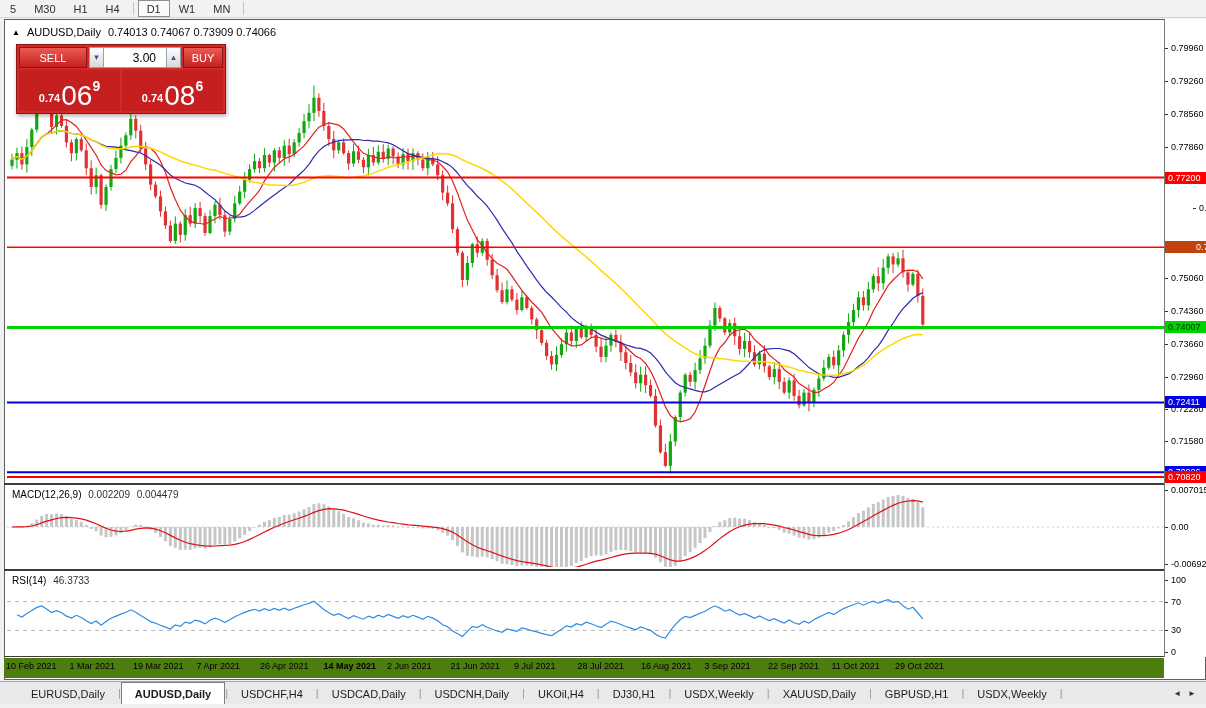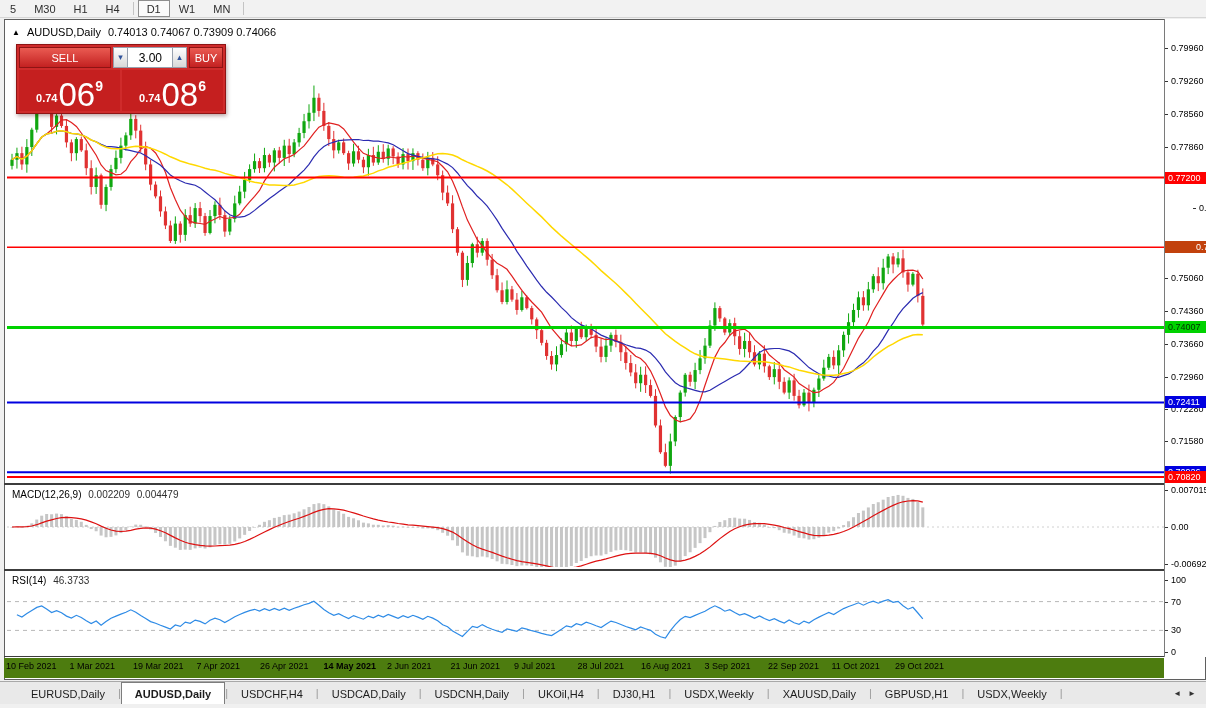--- a/index.html
+++ b/index.html
@@ -18,32 +18,32 @@
   
   .info-line{position:absolute;left:12px;top:26px;font-size:11px;color:#0a0a0a;display:flex;align-items:center;gap:7px;z-index:6;}
   .info-arrow{font-size:8px;color:#000;}
   .info-sym{color:#000;}
   
   .trade-panel{position:absolute;left:16px;top:44px;width:210px;background:#cf2b2b;border:1px solid #8e1414;
                padding:2px;box-sizing:border-box;z-index:7;box-shadow:1px 2px 4px rgba(60,0,0,.35);}
   .tp-top{display:flex;height:21px;gap:2px;margin-bottom:2px;}
   .btn-trade{background:linear-gradient(#ea5b52,#c32121);border:1px solid #8e1414;color:#fff;font-size:11px;
              display:flex;align-items:center;justify-content:center;cursor:pointer;box-sizing:border-box;}
-  .btn-sell{width:92px;text-align:center;}
+  .btn-sell{width:68px;text-align:center;}
   .btn-buy{flex:1;}
   .vol-wrap{display:flex;height:21px;}
   .spin{width:15px;background:linear-gradient(#fefefe,#d8d8d8);border:1px solid #97a0ad;font-size:9px;line-height:1;
         color:#31549b;display:flex;align-items:center;justify-content:center;padding:0;cursor:pointer;box-sizing:border-box;}
-  .vol-input{width:44px;border:1px solid #97a0ad;border-left:none;border-right:none;font-size:12px;color:#000;
+  .vol-input{width:62px;border:1px solid #97a0ad;border-left:none;border-right:none;font-size:12px;color:#000;
              text-align:right;padding:0 10px 0 0;font-family:"Liberation Sans",sans-serif;box-sizing:border-box;}
   .tp-prices{display:flex;gap:2px;}
   .price-box{width:101px;height:41px;background:#c51f1f;color:#fff;display:flex;align-items:flex-end;
              justify-content:center;padding-bottom:2px;box-sizing:border-box;cursor:pointer;}
   .pb-prefix{font-size:11px;font-weight:bold;margin:0 1px 5px 0;}
-  .pb-big{font-size:33px;line-height:0.88;}
+  .pb-big{font-size:28px;line-height:0.88;}
   .pb-sup{font-size:14px;font-weight:bold;margin-bottom:15px;}
   
   .price-axis{position:absolute;left:1164px;top:19px;width:42px;height:638px;background:#fff;
               border-left:1px solid #7a7a7a;box-sizing:border-box;z-index:5;}
   .ax-tick{position:absolute;left:0;width:100%;font-size:9px;color:#000;padding-left:6px;box-sizing:border-box;white-space:nowrap;}
   .ax-tick::before{content:"";position:absolute;left:0;top:50%;width:3px;height:1px;background:#333;}
   .ax-badge{position:absolute;left:0;width:100%;font-size:9px;color:#fff;padding:1px 0 1px 3px;box-sizing:border-box;white-space:nowrap;}
   
   .chart-svg{position:absolute;z-index:2;}
   

